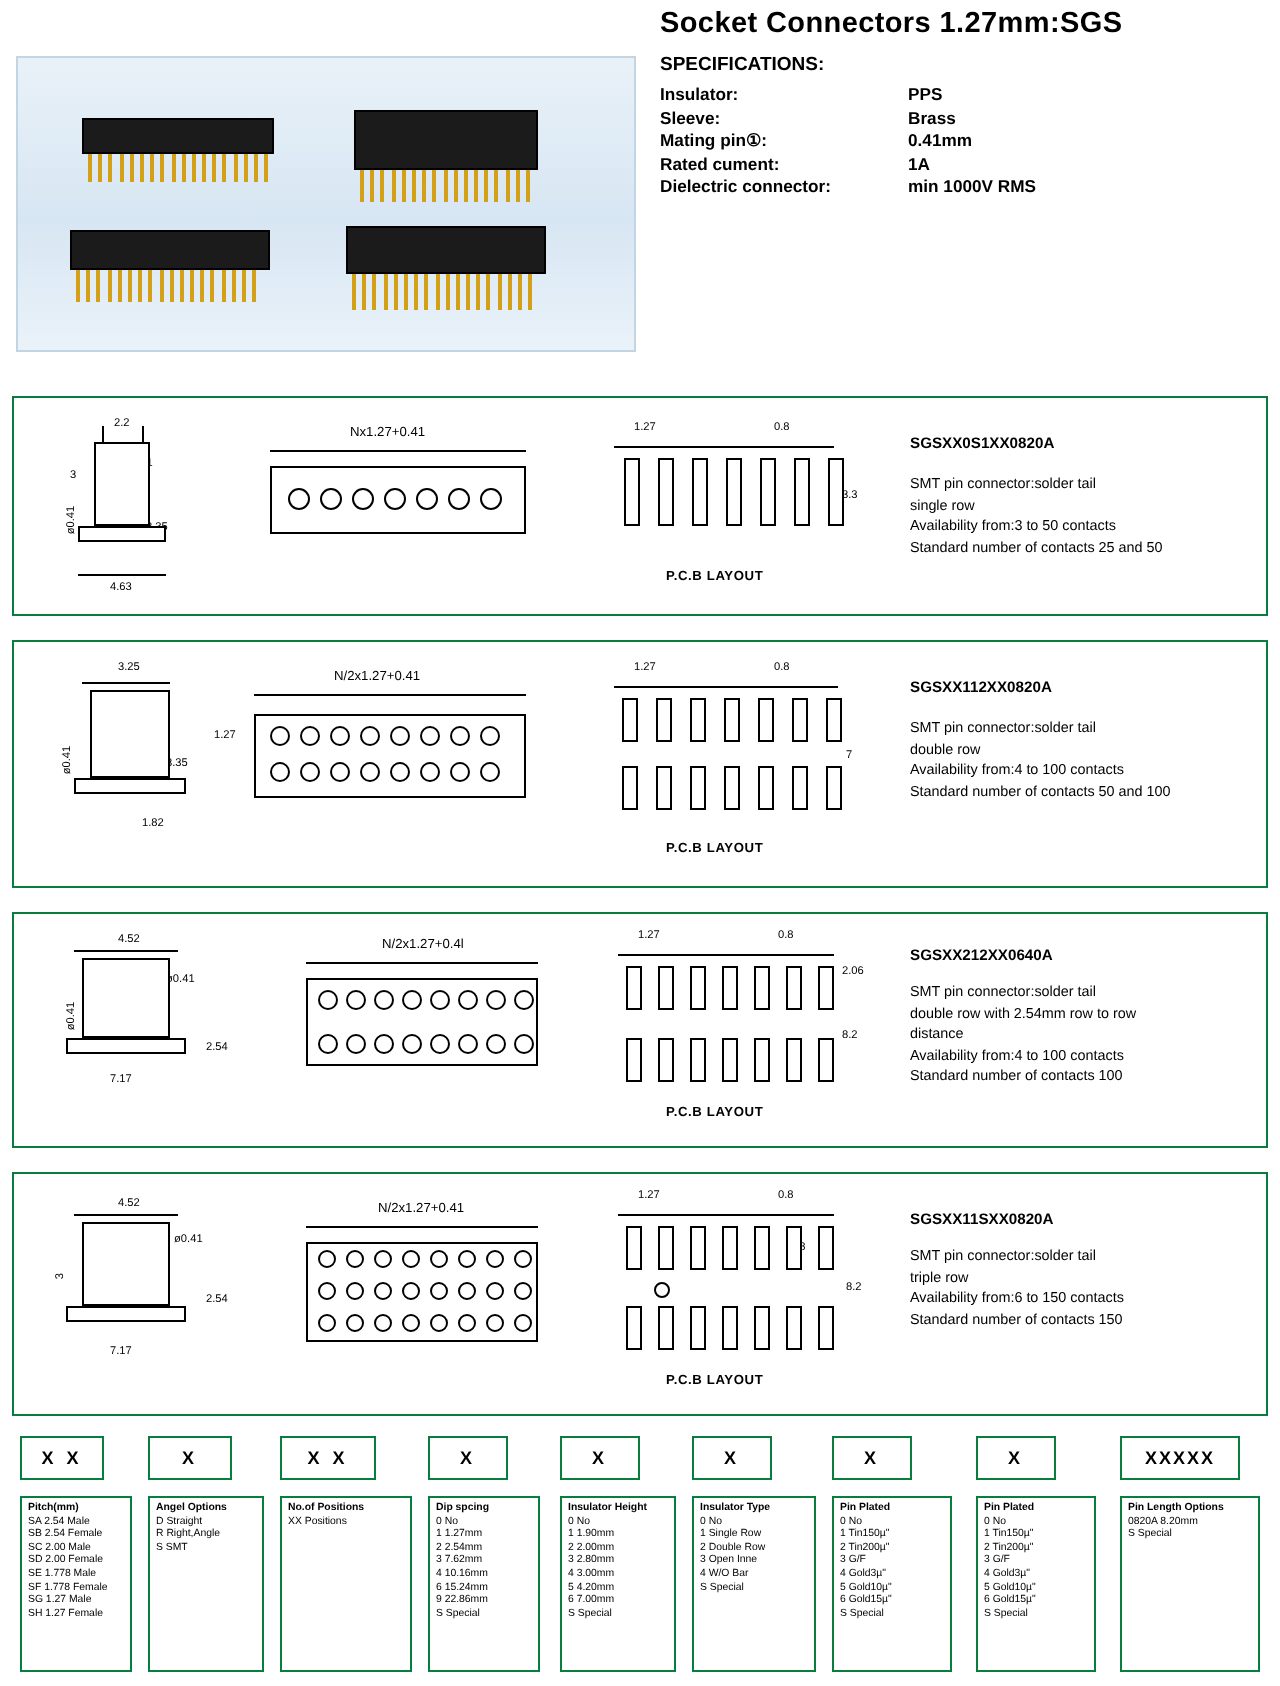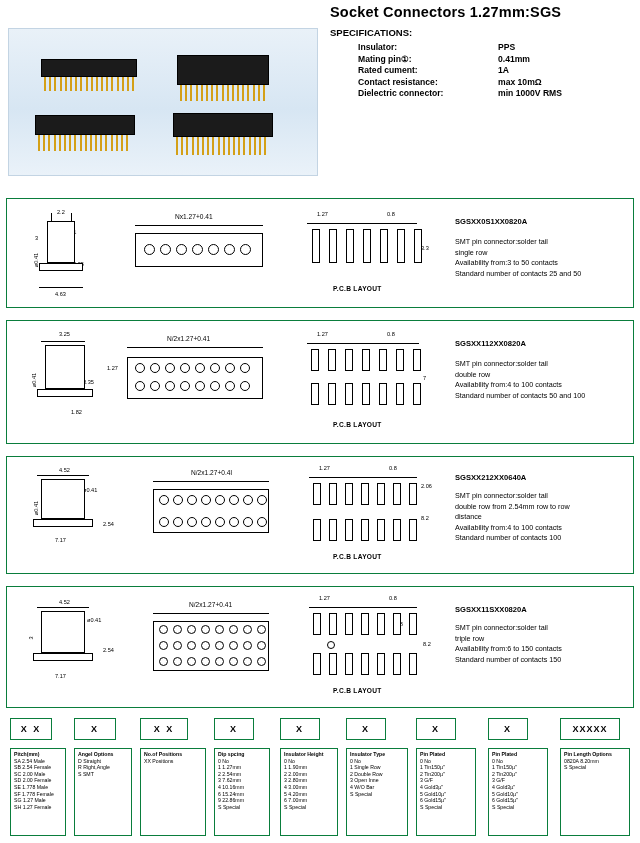--- a/index.html
+++ b/index.html
@@ -22,21 +22,21 @@
   }
   .hdr-right {
     position: absolute; left: 330px; top: 4px; width: 300px;
   }
   .hdr-title {
     font-size: 14.5px; font-weight: bold; letter-spacing: .2px;
   }
   .spec-title { font-size: 9.5px; font-weight: bold; margin-top: 7px; }
   .spec-table { margin-top: 4px; font-size: 8.6px; font-weight: bold; }
   .spec-row { display: flex; line-height: 11.5px; }
-  .spec-k { width: 140px; margin-left: 28px; }
+  .spec-k { width: 124px; }
   .spec-v { flex: 1; }
 
   
   .photo {
     position: absolute; left: 8px; top: 28px; width: 310px; height: 148px;
     background: linear-gradient(180deg,#e9f1f8 0%, #d7e6f3 55%, #eaf2f9 100%);
     border: 1px solid #c3d4e3;
   }
   .body-blk {
     position: absolute; background: #1b1b1b; border: 1px solid #000;
@@ -95,30 +95,30 @@
 
   <div class="hdr-right">
     <div class="hdr-title">Socket Connectors 1.27mm:SGS</div>
     <div class="spec-title">SPECIFICATIONS:</div>
     <div class="spec-table">
       <div class="spec-row">
           <div class="spec-k">Insulator:</div>
           <div class="spec-v">PPS</div>
         </div>
       <div class="spec-row">
+          <div class="spec-k">Sleeve:</div>
+          <div class="spec-v">Brass</div>
+        </div>
+      <div class="spec-row">
           <div class="spec-k">Mating pin①:</div>
           <div class="spec-v">0.41mm</div>
         </div>
       <div class="spec-row">
           <div class="spec-k">Rated cument:</div>
           <div class="spec-v">1A</div>
-        </div>
-      <div class="spec-row">
-          <div class="spec-k">Contact resistance:</div>
-          <div class="spec-v">max 10mΩ</div>
         </div>
       <div class="spec-row">
           <div class="spec-k">Dielectric connector:</div>
           <div class="spec-v">min 1000V RMS</div>
         </div>
     </div>
   </div>
 
   <div class="photo">
 
@@ -370,21 +370,21 @@
     <div class="pad" style="left:338px;top:62px;width:8px;height:22px;"></div>
     <div class="pad" style="left:354px;top:62px;width:8px;height:22px;"></div>
     <div class="pad" style="left:370px;top:62px;width:8px;height:22px;"></div>
     <div class="pad" style="left:386px;top:62px;width:8px;height:22px;"></div>
     <div class="pad" style="left:402px;top:62px;width:8px;height:22px;"></div>
     <div class="pcb-cap" style="left:326px;top:96px;">P.C.B LAYOUT</div>
 
     <div class="pnl-label" style="left:448px;top:16px;">SGSXX212XX0640A</div>
     <div class="pnl-text" style="left:448px;top:34px;width:186px;">
       <div>SMT pin connector:solder tail</div>
-      <div>double row from 2.54mm row to row</div>
+      <div>double row with 2.54mm row to row</div>
       <div>distance</div>
       <div>Availability from:4 to 100 contacts</div>
       <div>Standard number of contacts 100</div>
     </div>
   </div>
 
   <div class="panel" style="top:586px;height:122px;">
     <div class="dim" style="left:52px;top:12px;">4.52</div>
     <div class="dim" style="left:80px;top:30px;">ø0.41</div>
     <div class="dim" style="left:96px;top:60px;">2.54</div>

